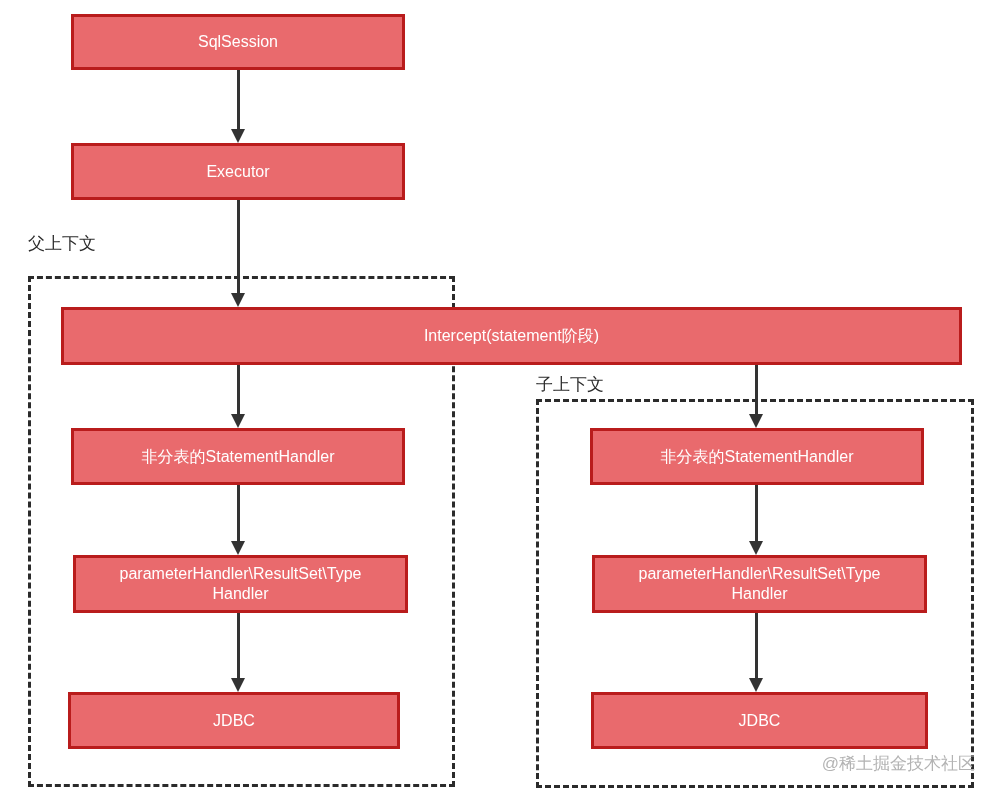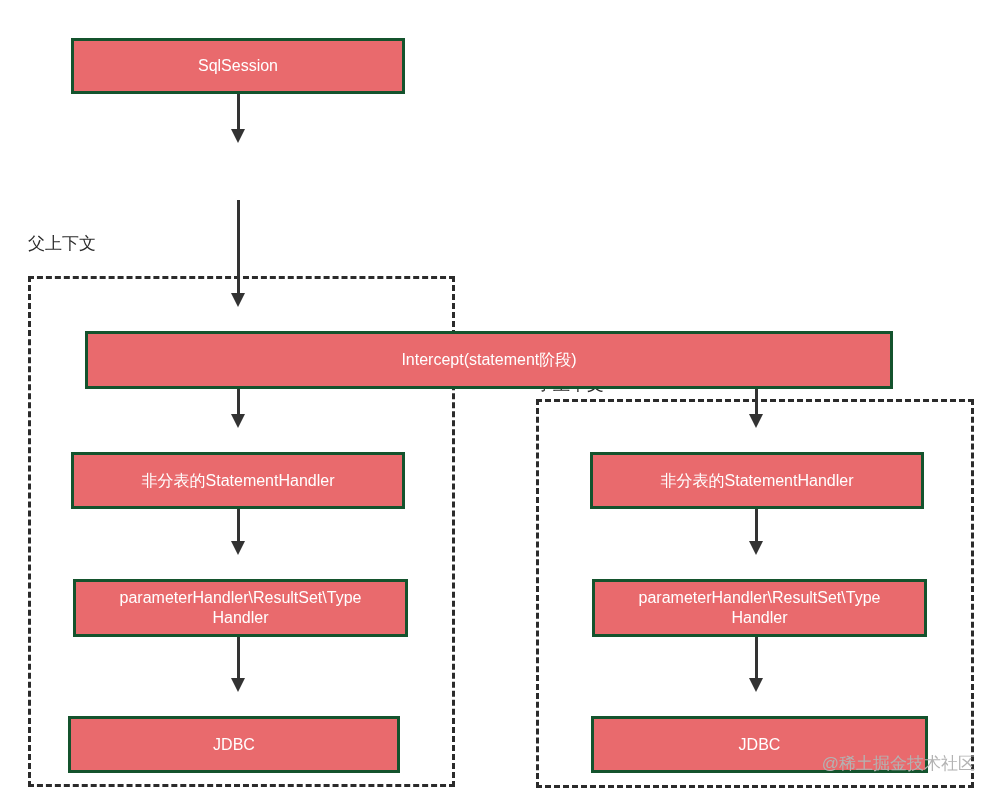--- a/index.html
+++ b/index.html
@@ -2,23 +2,23 @@
 <html><head>
 <meta charset="utf-8">
 <style>
   html,body { margin:0; padding:0; background:#ffffff; }
   .canvas {
     position:relative; width:993px; height:809px; background:#ffffff;
     font-family:"Liberation Sans", sans-serif; overflow:hidden;
   }
   .node {
     position:absolute; box-sizing:border-box;
-    background:#e96a6d; border:3px solid #14532d; color:#ffffff;
+    background:#e96a6d; border:3px solid #b91c1c; color:#ffffff;
     display:flex; flex-direction:column; align-items:center; justify-content:center;
-    text-align:center; font-size:16px; line-height:1.25; z-index:3;margin-top:24px;
+    text-align:center; font-size:16px; line-height:1.25; z-index:3;
   }
   .ctx {
     position:absolute; box-sizing:border-box;
     border:3px dashed #2b2b2b; z-index:1; background:transparent;
   }
   .ctx-label {
     position:absolute; font-size:17px; color:#2b2b2b; z-index:1; white-space:nowrap;
   }
   .arrow { position:absolute; width:14px; z-index:2; }
   .arrow .stem {
@@ -75,22 +75,25 @@
   </div>
   <div class="arrow" style="left:749px; top:613px; height:79px;">
     <div class="stem"></div>
     <div class="head"></div>
   </div>
 
   <div class="node" style="left:71px; top:14px; width:334px; height:56px;">
     <span>SqlSession</span>
   </div>
 
+  <div class="node" style="left:71px; top:143px; width:334px; height:57px;">
+    <span>Executor</span>
+  </div>
 
-  <div class="node" style="left:85px; top:307px; width:808px; height:58px;">
+  <div class="node" style="left:61px; top:307px; width:901px; height:58px;">
     <span>Intercept(statement阶段)</span>
   </div>
 
   <div class="node" style="left:71px; top:428px; width:334px; height:57px;">
     <span>非分表的StatementHandler</span>
   </div>
 
   <div class="node" style="left:73px; top:555px; width:335px; height:58px;">
     <span>parameterHandler\ResultSet\Type</span>
     <span>Handler</span>

